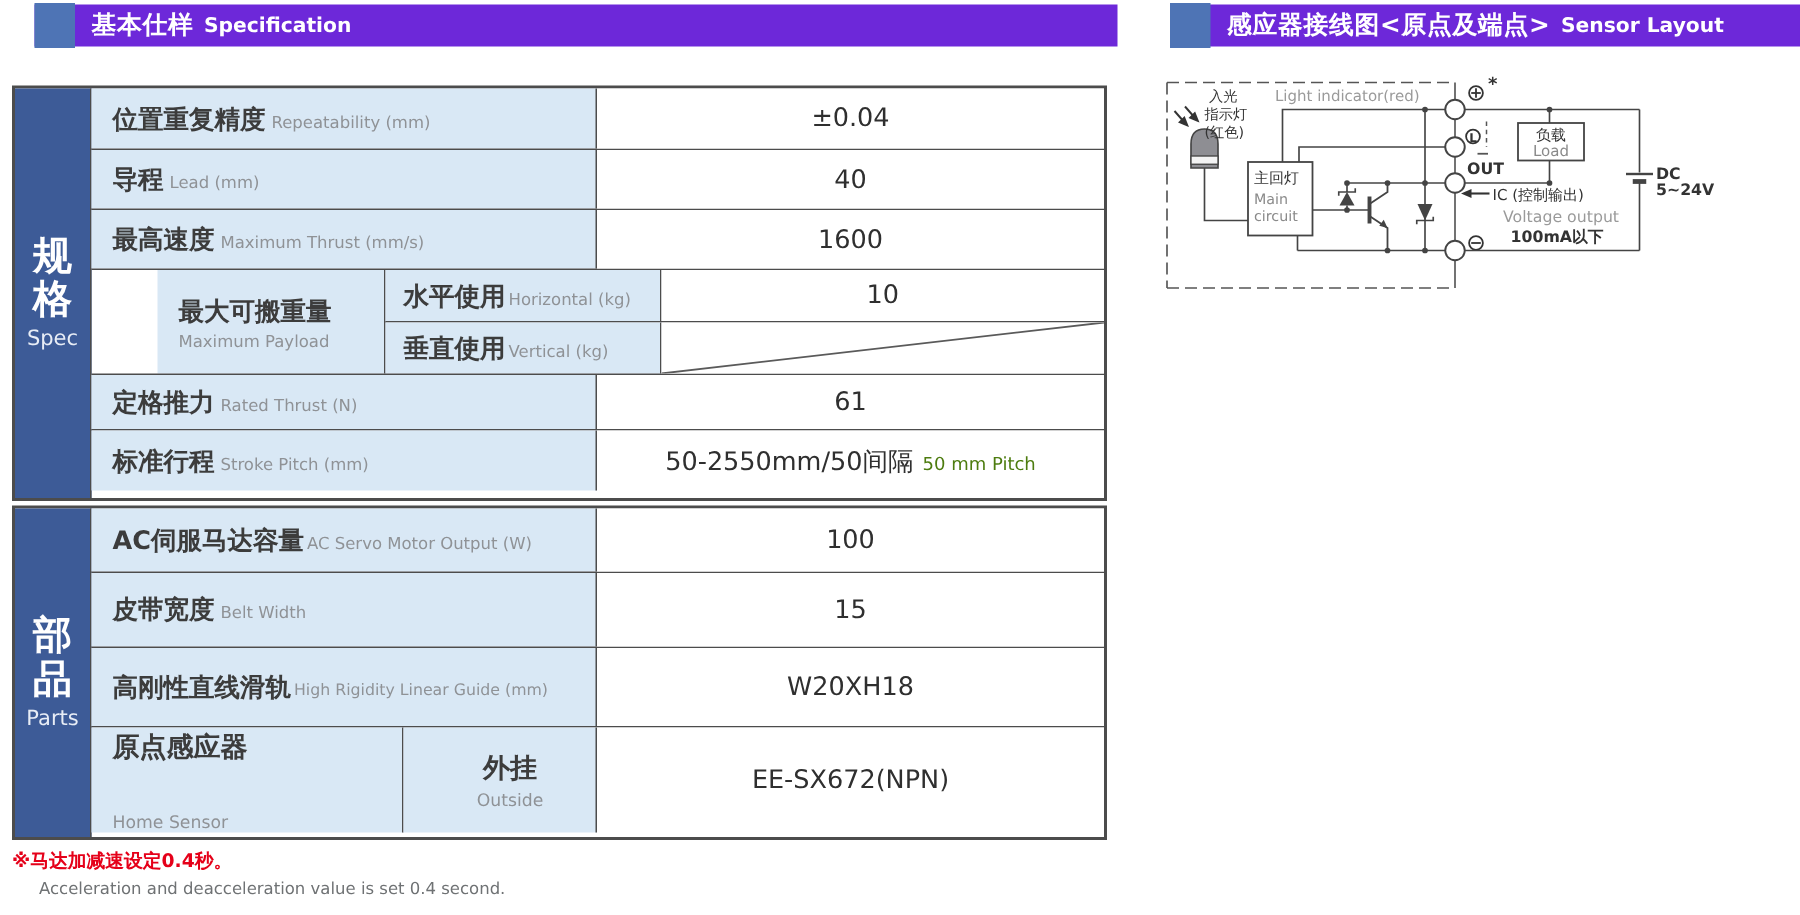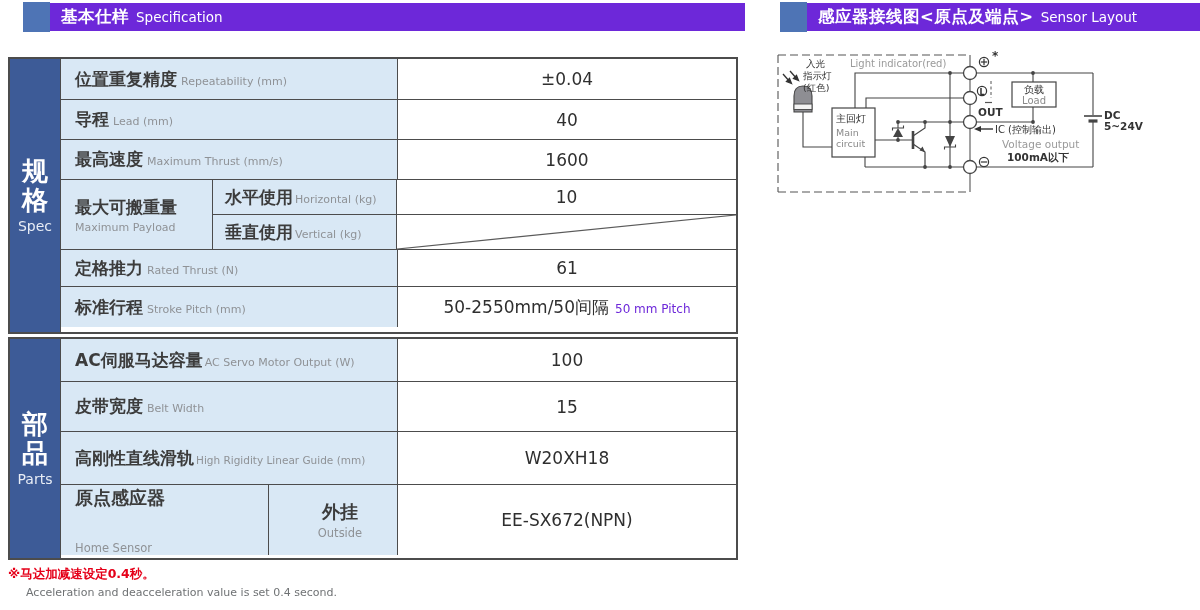--- a/index.html
+++ b/index.html
@@ -4,42 +4,42 @@
 <style>
   * { margin:0; padding:0; box-sizing:border-box; }
   html,body { width:1200px; height:610px; background:#ffffff;
     font-family:"DejaVu Sans","Liberation Sans",sans-serif; }
   .canvas { position:relative; width:1200px; height:610px; background:#fff; overflow:hidden; }
 
   
   .hdr { position:absolute; height:28px; background:#6d28d9; display:flex; align-items:center; }
   .hdr .sq { position:absolute; left:0; top:-1px; width:27px; height:30px; background:#4e74b5; }
   .hdr .t-zh { color:#fff; font-weight:bold; font-size:16.5px; margin-left:38px; letter-spacing:.5px; white-space:nowrap; }
-  .hdr .t-en { color:#fff; font-weight:normal; font-size:13.5px; margin-left:7px; white-space:nowrap; }
+  .hdr .t-en { color:#fff; font-weight:bold; font-size:13.5px; margin-left:7px; white-space:nowrap; }
 
   
   .sec { position:absolute; left:8px; width:730px; border:2px solid #4c4c4c; display:flex; background:#fff; }
   .sidebar { width:51px; background:#3d5b97; border-right:1px solid #4c4c4c;
     display:flex; flex-direction:column; align-items:center; justify-content:center; color:#fff; }
   .sidebar .vzh { font-size:26px; font-weight:bold; line-height:1.12; text-align:center; }
   .sidebar .ven { font-size:14px; margin-top:3px; color:#e8edf6; }
   .rows { flex:1; display:flex; flex-direction:column; }
   .row { display:flex; }
   .row + .row { border-top:1px solid #4c4c4c; }
   .lcell { width:337px; background:#d9e8f5; border-right:1px solid #4c4c4c;
     display:flex; align-items:center; padding-left:14px; overflow:hidden; white-space:nowrap; }
   .lzh { font-size:17px; font-weight:bold; color:#3c3c3c; }
   .len { font-size:11px; color:#8f9296; margin-left:4px; padding-top:4px; }
   .vcell { flex:1; display:flex; align-items:center; justify-content:center;
     font-size:17px; color:#2f2f2f; background:#fff; position:relative; }
-  .v-sub { font-size:12px; color:#6d28d9; margin-left:6px; padding-top:3px; }
+  .v-sub { font-size:12px; color:#4d7c0f; margin-left:6px; padding-top:3px; }
   .twoline { display:flex; flex-direction:column; justify-content:center; align-items:flex-start; }
   .twoline .len { margin-left:0; padding-top:2px; font-size:11.5px; }
   
-  .payload { display:flex; }
+  .payload { display:flex;padding-left:44px; }
   .pl-main { width:152px; background:#d9e8f5; border-right:1px solid #4c4c4c;
     display:flex; flex-direction:column; justify-content:center; padding-left:14px; }
   .pl-sub { flex:1; display:flex; flex-direction:column; }
   .pl-subrow { display:flex; flex:1; }
   .pl-subrow + .pl-subrow { border-top:1px solid #4c4c4c; }
   .pl-lbl { width:184px; background:#d9e8f5; border-right:1px solid #4c4c4c;
     display:flex; align-items:center; padding-left:12px; white-space:nowrap; }
   .diag-svg { position:absolute; inset:0; width:100%; height:100%; }
   
   .hs-l1 { width:208px;gap:29px; }

